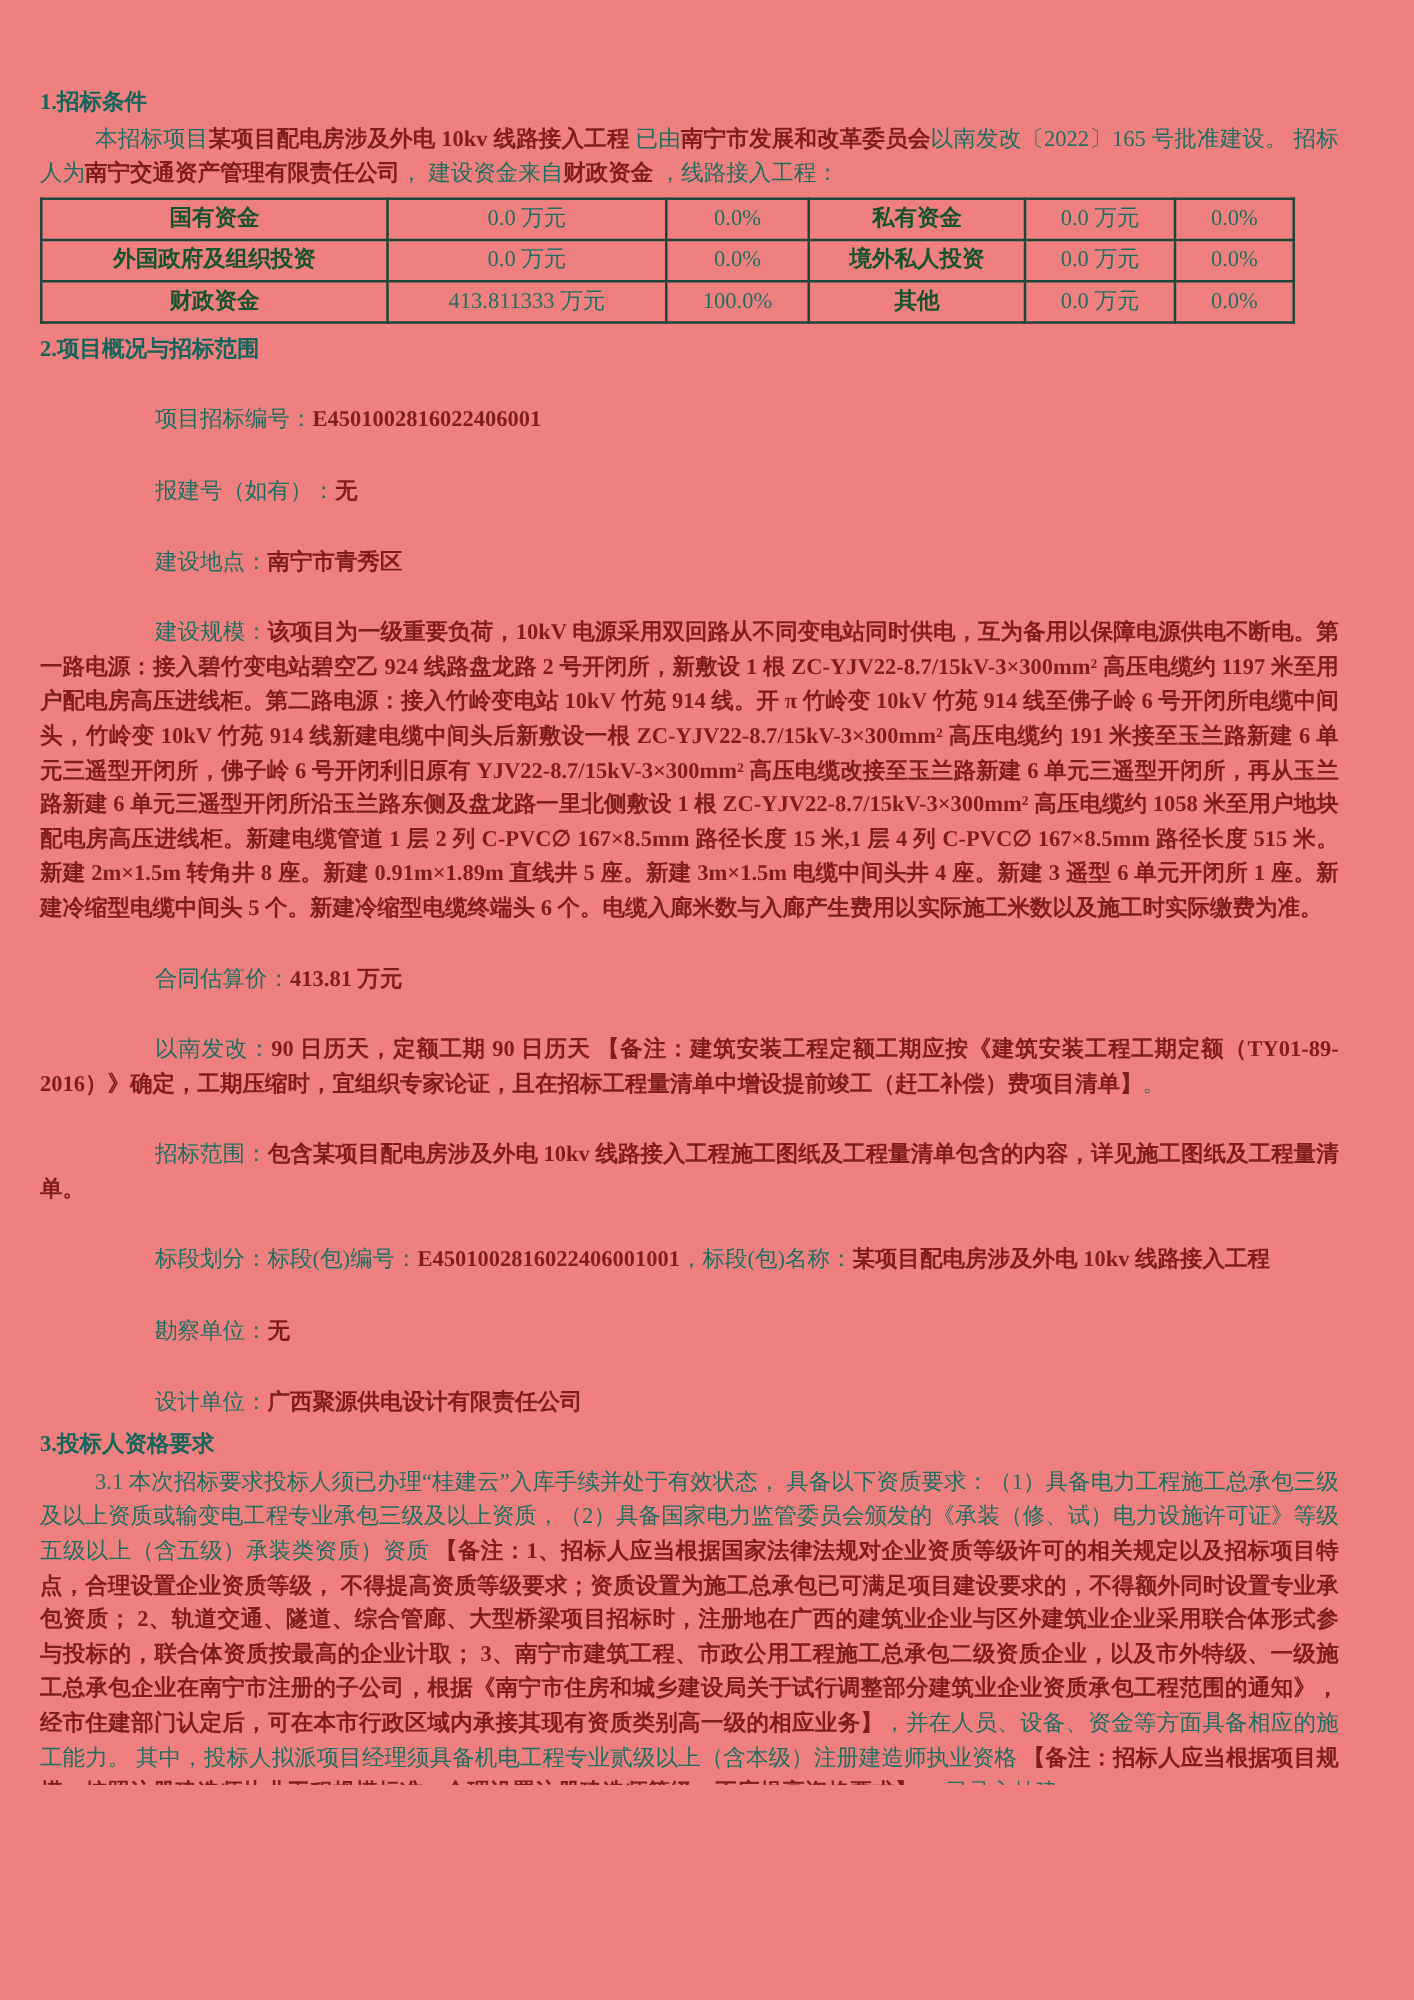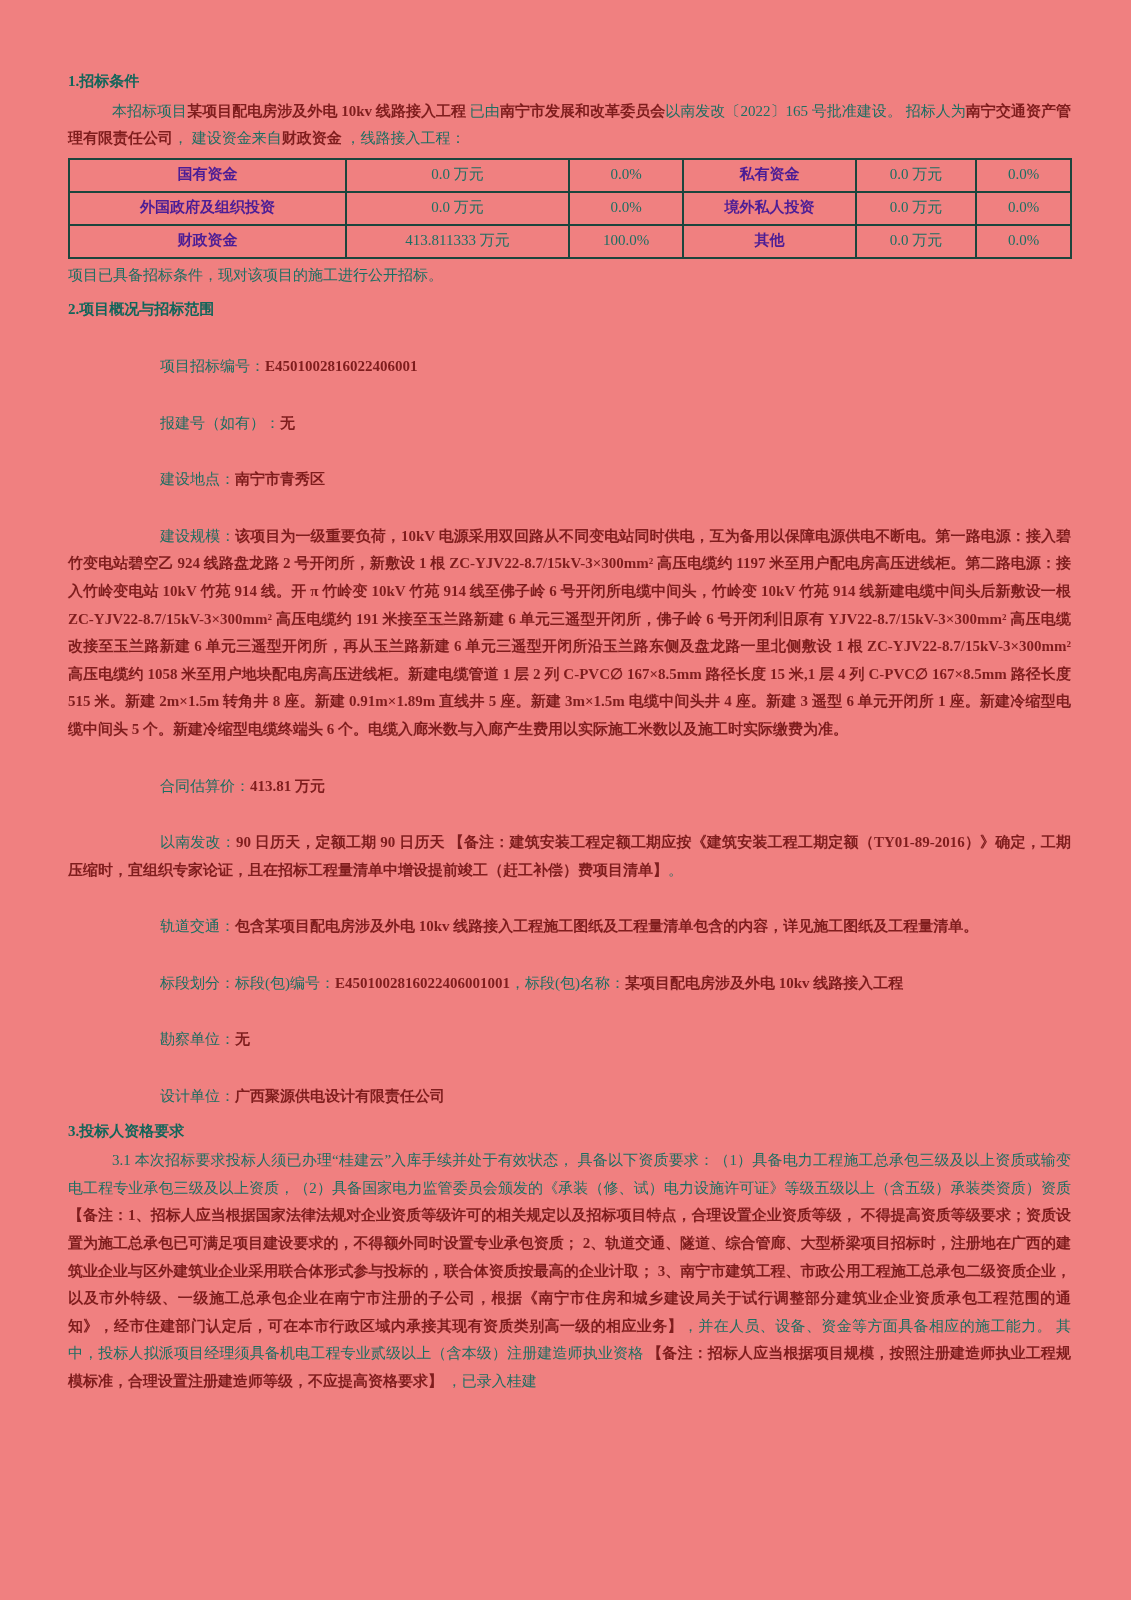--- a/index.html
+++ b/index.html
@@ -6,24 +6,24 @@
     margin: 0;
     padding: 0;
     background: #f08080;
   }
   .page {
     position: relative;
     width: 1131px;
     height: 1428px;
     box-sizing: border-box;
     background: #f08080;
-    padding: 68px 60px 0 68px;
+    padding: 68px 60px 0 32px;
     font-family: "Liberation Serif", serif;
     color: #1d6e62;
-    font-size: 15px;
+    font-size: 18px;
     line-height: 27.6px;
     overflow: hidden;
   }
   p {
     margin: 0;
     text-align: justify;
   }
   .heading {
     font-weight: bold;
     color: #12655a;
@@ -44,21 +44,21 @@
     text-align: center;
     vertical-align: middle;
     height: 31px;
     padding: 0 2px;
     overflow: hidden;
     white-space: nowrap;
   }
   table.funding td:nth-child(1),
   table.funding td:nth-child(4) {
     font-weight: bold;
-    color: #4c1d95;
+    color: #14532d;
   }
 </style>
 </head>
 <body>
 
 <div class="page">
 
   <p class="heading first">1.招标条件</p>
 
   <p class="indent2"><span>本招标项目</span><span class="b">某项目配电房涉及外电 10kv 线路接入工程</span><span> 已由</span><span class="b">南宁市发展和改革委员会</span><span>以南发改〔2022〕165 号批准建设。 招标人为</span><span class="b">南宁交通资产管理有限责任公司</span><span>， 建设资金来自</span><span class="b">财政资金</span><span> ，线路接入工程：</span></p>
@@ -93,31 +93,30 @@
         <td>财政资金</td>
         <td>413.811333 万元</td>
         <td>100.0%</td>
         <td>其他</td>
         <td>0.0 万元</td>
         <td>0.0%</td>
       </tr>
     </tbody>
   </table>
 
-  <p><span>项目已具备招标条件，现对该项目的施工进行公开招标。</span></p>
 
   <p class="heading">2.项目概况与招标范围</p>
 
   <p class="indent4"><span>项目招标编号：</span><span class="b">E4501002816022406001</span></p>
   <p class="indent4"><span>报建号（如有）：</span><span class="b">无</span></p>
   <p class="indent4"><span>建设地点：</span><span class="b">南宁市青秀区</span></p>
   <p class="indent4"><span>建设规模：</span><span class="b">该项目为一级重要负荷，10kV 电源采用双回路从不同变电站同时供电，互为备用以保障电源供电不断电。第一路电源：接入碧竹变电站碧空乙 924 线路盘龙路 2 号开闭所，新敷设 1 根 ZC-YJV22-8.7/15kV-3×300mm² 高压电缆约 1197 米至用户配电房高压进线柜。第二路电源：接入竹岭变电站 10kV 竹苑 914 线。开 π 竹岭变 10kV 竹苑 914 线至佛子岭 6 号开闭所电缆中间头，竹岭变 10kV 竹苑 914 线新建电缆中间头后新敷设一根 ZC-YJV22-8.7/15kV-3×300mm² 高压电缆约 191 米接至玉兰路新建 6 单元三遥型开闭所，佛子岭 6 号开闭利旧原有 YJV22-8.7/15kV-3×300mm² 高压电缆改接至玉兰路新建 6 单元三遥型开闭所，再从玉兰路新建 6 单元三遥型开闭所沿玉兰路东侧及盘龙路一里北侧敷设 1 根 ZC-YJV22-8.7/15kV-3×300mm² 高压电缆约 1058 米至用户地块配电房高压进线柜。新建电缆管道 1 层 2 列 C-PVC∅ 167×8.5mm 路径长度 15 米,1 层 4 列 C-PVC∅ 167×8.5mm 路径长度 515 米。新建 2m×1.5m 转角井 8 座。新建 0.91m×1.89m 直线井 5 座。新建 3m×1.5m 电缆中间头井 4 座。新建 3 遥型 6 单元开闭所 1 座。新建冷缩型电缆中间头 5 个。新建冷缩型电缆终端头 6 个。电缆入廊米数与入廊产生费用以实际施工米数以及施工时实际缴费为准。</span></p>
   <p class="indent4"><span>合同估算价：</span><span class="b">413.81 万元</span></p>
   <p class="indent4"><span>以南发改：</span><span class="b">90 日历天，定额工期 90 日历天 【备注：建筑安装工程定额工期应按《建筑安装工程工期定额（TY01-89-2016）》确定，工期压缩时，宜组织专家论证，且在招标工程量清单中增设提前竣工（赶工补偿）费项目清单】</span><span>。</span></p>
-  <p class="indent4"><span>轨道交通：</span><span class="b">包含某项目配电房涉及外电 10kv 线路接入工程施工图纸及工程量清单包含的内容，详见施工图纸及工程量清单。</span></p>
+  <p class="indent4"><span>招标范围：</span><span class="b">包含某项目配电房涉及外电 10kv 线路接入工程施工图纸及工程量清单包含的内容，详见施工图纸及工程量清单。</span></p>
   <p class="indent4"><span>标段划分：</span><span>标段(包)编号：</span><span class="b">E4501002816022406001001</span><span>，标段(包)名称：</span><span class="b">某项目配电房涉及外电 10kv 线路接入工程</span></p>
   <p class="indent4"><span>勘察单位：</span><span class="b">无</span></p>
   <p class="indent4"><span>设计单位：</span><span class="b">广西聚源供电设计有限责任公司</span></p>
 
   <p class="heading">3.投标人资格要求</p>
 
   <p class="indent2"><span>3.1 本次招标要求投标人须已办理“桂建云”入库手续并处于有效状态， 具备以下资质要求：（1）具备电力工程施工总承包三级及以上资质或输变电工程专业承包三级及以上资质，（2）具备国家电力监管委员会颁发的《承装（修、试）电力设施许可证》等级五级以上（含五级）承装类资质）资质 </span><span class="b">【备注：1、招标人应当根据国家法律法规对企业资质等级许可的相关规定以及招标项目特点，合理设置企业资质等级， 不得提高资质等级要求；资质设置为施工总承包已可满足项目建设要求的，不得额外同时设置专业承包资质； 2、轨道交通、隧道、综合管廊、大型桥梁项目招标时，注册地在广西的建筑业企业与区外建筑业企业采用联合体形式参与投标的，联合体资质按最高的企业计取； 3、南宁市建筑工程、市政公用工程施工总承包二级资质企业，以及市外特级、一级施工总承包企业在南宁市注册的子公司，根据《南宁市住房和城乡建设局关于试行调整部分建筑业企业资质承包工程范围的通知》，经市住建部门认定后，可在本市行政区域内承接其现有资质类别高一级的相应业务】</span><span>，并在人员、设备、资金等方面具备相应的施工能力。 其中，投标人拟派项目经理须具备机电工程专业贰级以上（含本级）注册建造师执业资格 </span><span class="b">【备注：招标人应当根据项目规模，按照注册建造师执业工程规模标准，合理设置注册建造师等级，不应提高资格要求】</span><span> ，已录入桂建</span></p>
 
 </div>
 

